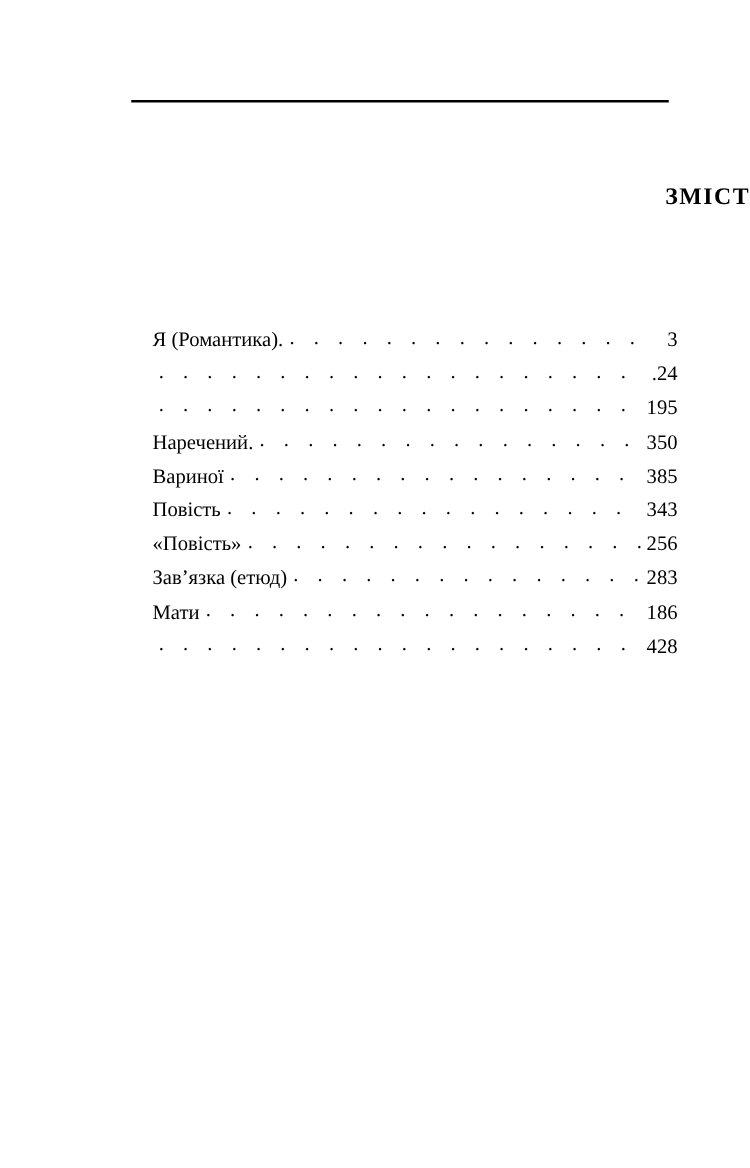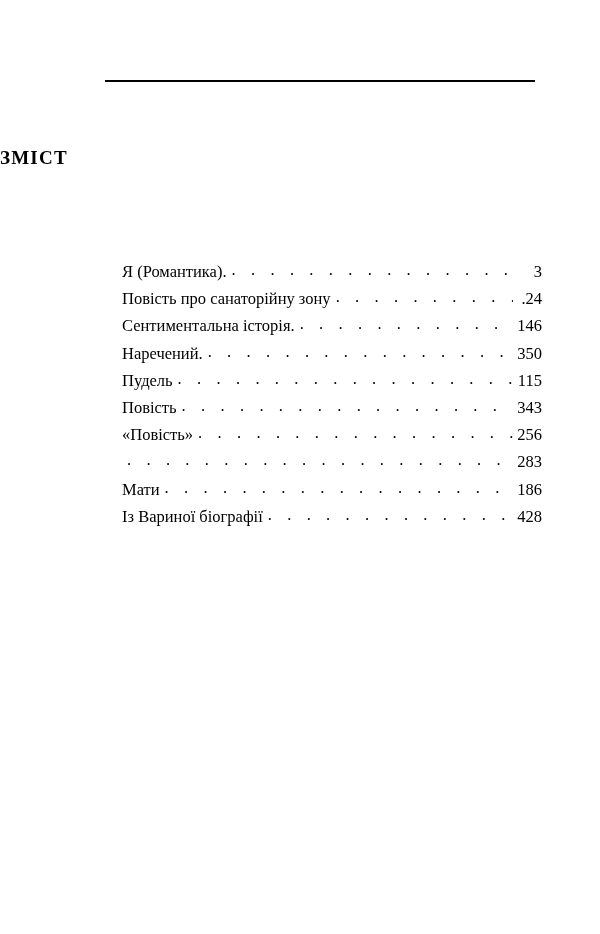--- a/index.html
+++ b/index.html
@@ -26,21 +26,21 @@
     top: 80px;
     width: 430px;
     height: 2px;
     background: #000000;
   }
   .toc-title {
     position: absolute;
     left: 0;
     top: 147px;
     width: 600px;
-    text-align: left;
+    text-align: right;
     font-size: 19px;
     font-weight: bold;
     letter-spacing: 1.2px;
     font-family: "Liberation Serif", "DejaVu Serif", serif;
   }
   .toc-list {
     position: absolute;
     left: 122px;
     top: 258px;
     width: 420px;
@@ -83,66 +83,64 @@
 
   <div class="toc-list">
 
     <div class="toc-entry">
       <span class="toc-label">Я (Романтика).</span>
       <span class="toc-dots">. . . . . . . . . . . . . . . . . . . . . . . . . . . . . . . . . . . . . . . . . . . . . . . .</span>
       <span class="toc-page">3</span>
     </div>
 
     <div class="toc-entry">
-      <span class="toc-label">Повість про санаторійну зону</span>
       <span class="toc-dots">. . . . . . . . . . . . . . . . . . . . . . . . . . . . . . . . . . . . . . . . . . . . . . . .</span>
       <span class="toc-page">.24</span>
     </div>
 
     <div class="toc-entry">
-      <span class="toc-label">Сентиментальна історія.</span>
       <span class="toc-dots">. . . . . . . . . . . . . . . . . . . . . . . . . . . . . . . . . . . . . . . . . . . . . . . .</span>
-      <span class="toc-page">146</span>
+      <span class="toc-page">195</span>
     </div>
 
     <div class="toc-entry">
       <span class="toc-label">Наречений.</span>
       <span class="toc-dots">. . . . . . . . . . . . . . . . . . . . . . . . . . . . . . . . . . . . . . . . . . . . . . . .</span>
       <span class="toc-page">350</span>
     </div>
 
     <div class="toc-entry">
-      <span class="toc-label">Пудель</span>
+      <span class="toc-label">Вариної</span>
       <span class="toc-dots">. . . . . . . . . . . . . . . . . . . . . . . . . . . . . . . . . . . . . . . . . . . . . . . .</span>
-      <span class="toc-page">115</span>
+      <span class="toc-page">385</span>
     </div>
 
     <div class="toc-entry">
       <span class="toc-label">Повість</span>
       <span class="toc-dots">. . . . . . . . . . . . . . . . . . . . . . . . . . . . . . . . . . . . . . . . . . . . . . . .</span>
       <span class="toc-page">343</span>
     </div>
 
     <div class="toc-entry">
       <span class="toc-label">«Повість»</span>
       <span class="toc-dots">. . . . . . . . . . . . . . . . . . . . . . . . . . . . . . . . . . . . . . . . . . . . . . . .</span>
       <span class="toc-page">256</span>
     </div>
 
     <div class="toc-entry">
+      <span class="toc-label">Зав’язка (етюд)</span>
       <span class="toc-dots">. . . . . . . . . . . . . . . . . . . . . . . . . . . . . . . . . . . . . . . . . . . . . . . .</span>
       <span class="toc-page">283</span>
     </div>
 
     <div class="toc-entry">
       <span class="toc-label">Мати</span>
       <span class="toc-dots">. . . . . . . . . . . . . . . . . . . . . . . . . . . . . . . . . . . . . . . . . . . . . . . .</span>
       <span class="toc-page">186</span>
     </div>
 
     <div class="toc-entry">
-      <span class="toc-label">Із Вариної біографії</span>
       <span class="toc-dots">. . . . . . . . . . . . . . . . . . . . . . . . . . . . . . . . . . . . . . . . . . . . . . . .</span>
       <span class="toc-page">428</span>
     </div>
 
   </div>
 </div>
 
 </body></html>

